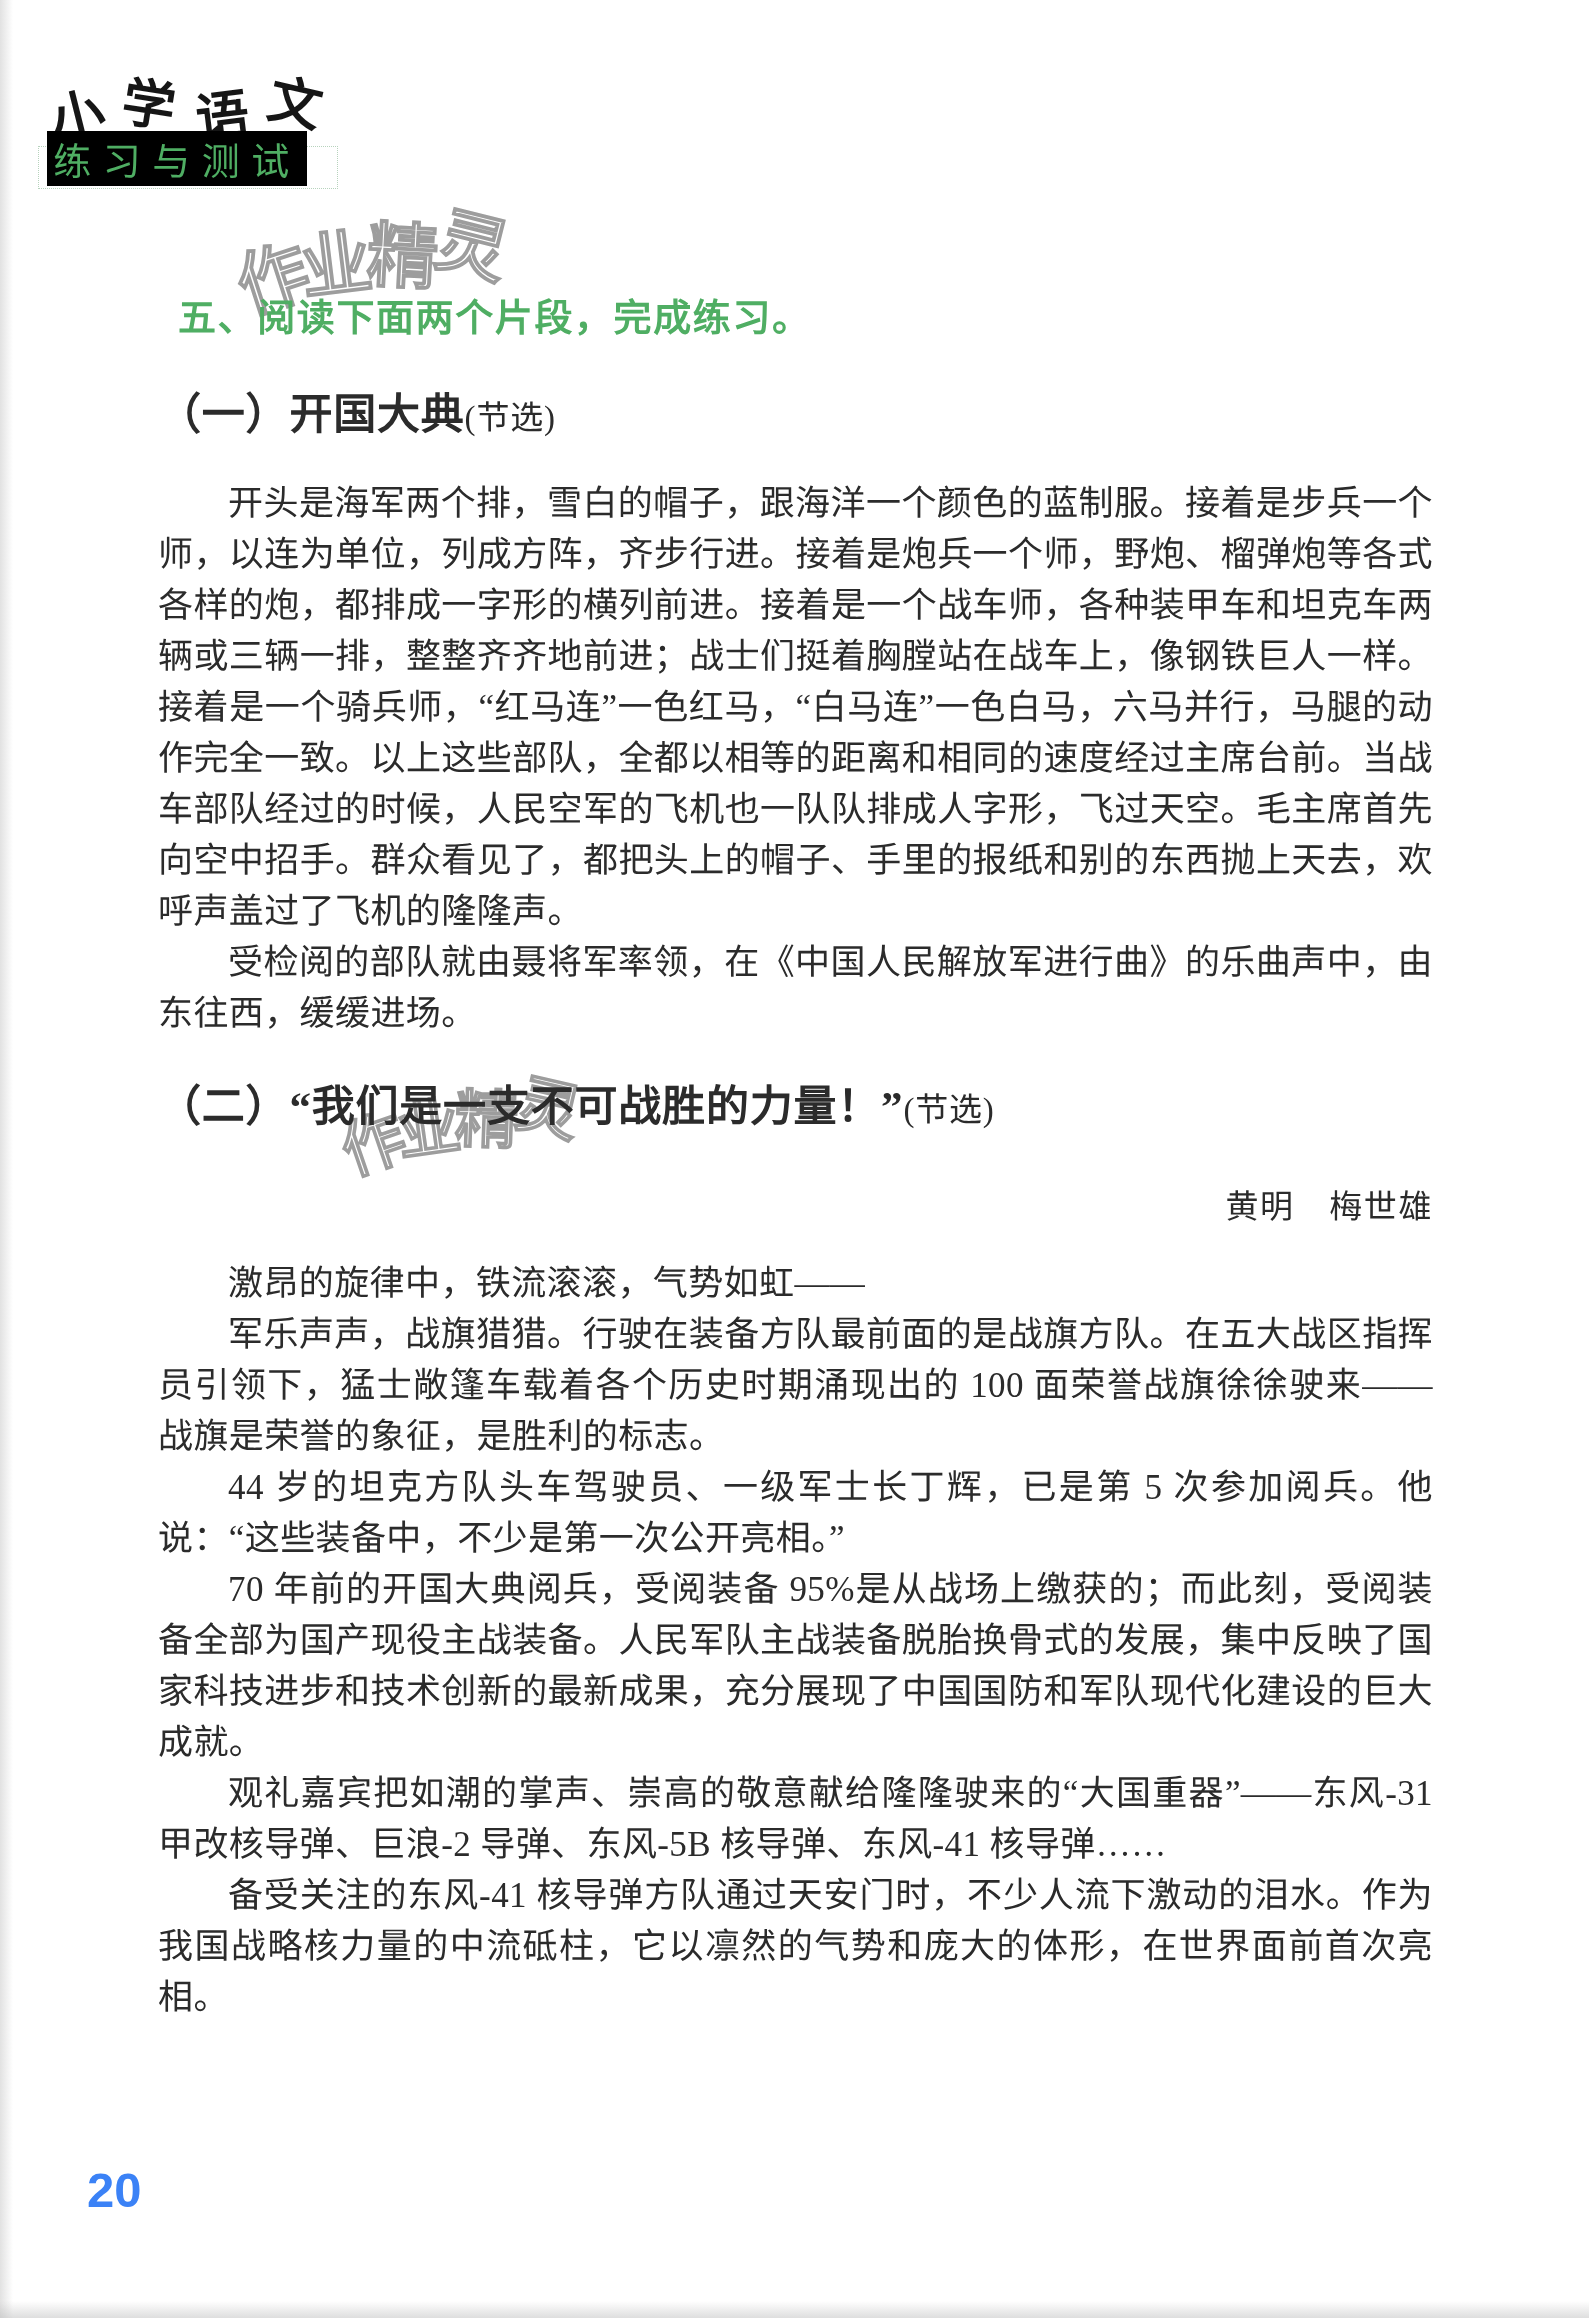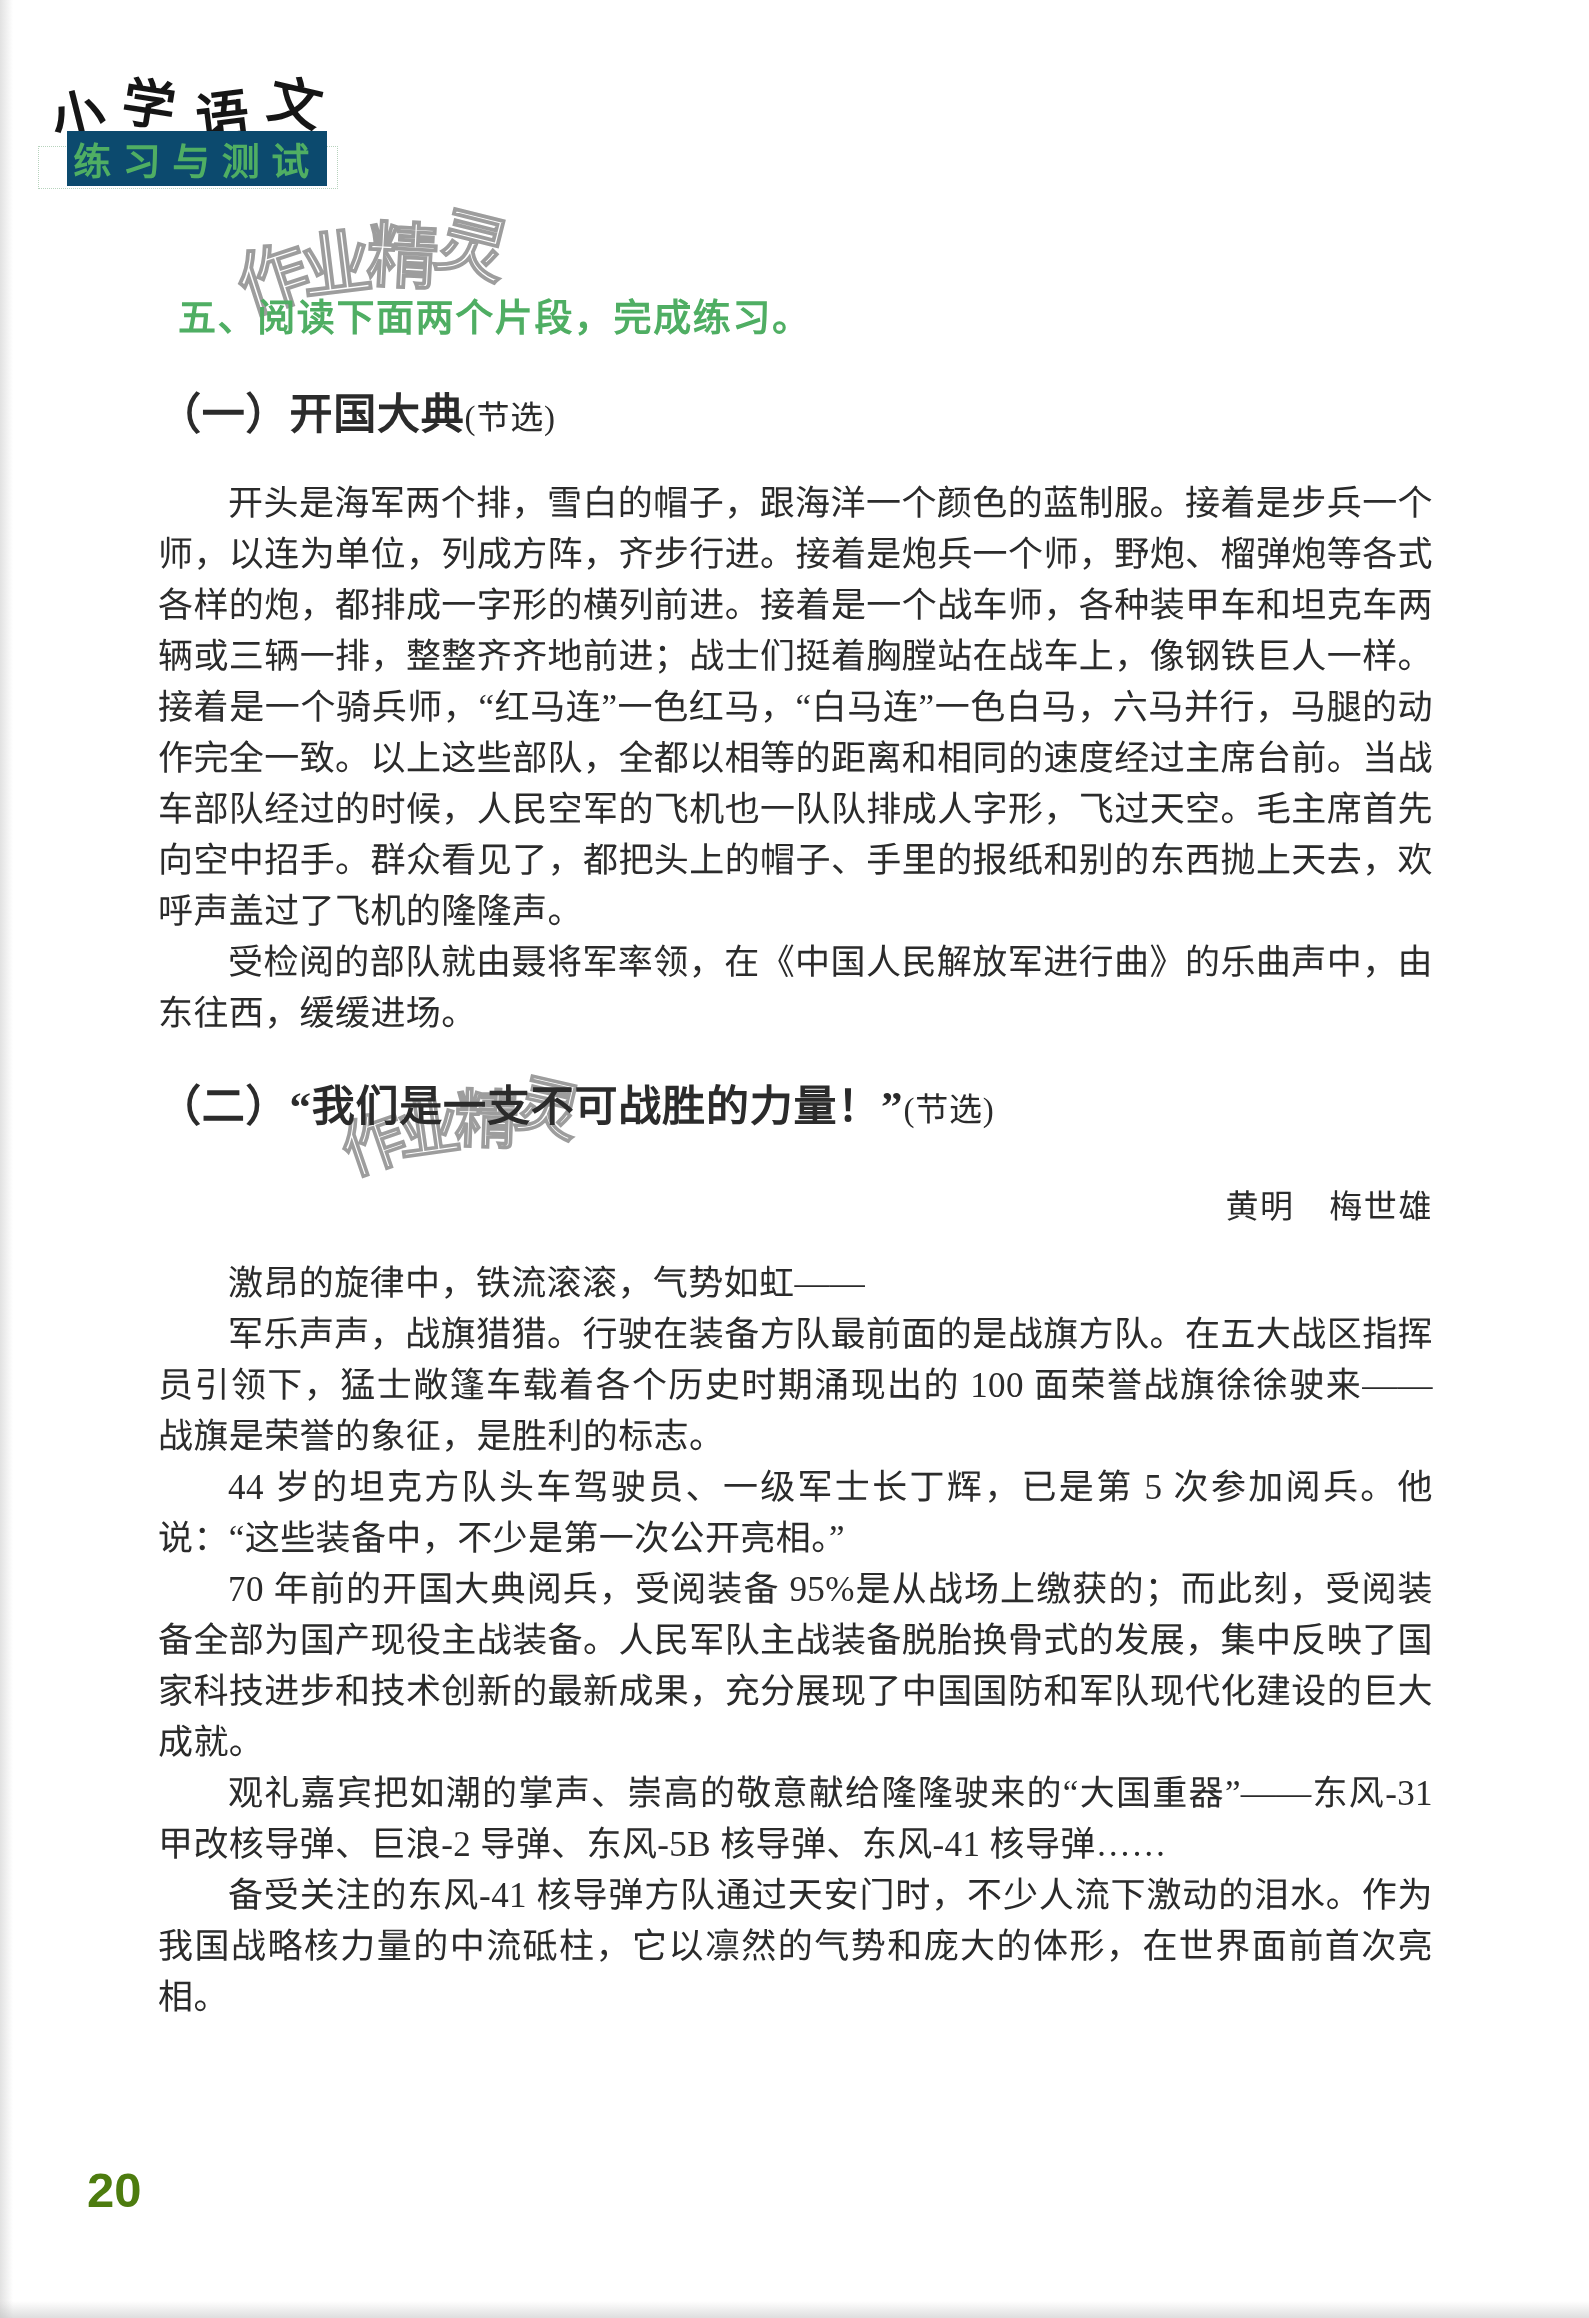--- a/index.html
+++ b/index.html
@@ -24,22 +24,22 @@
     font-weight:bold;font-size:53px;color:#161616;white-space:nowrap;}
   .brand-line1 span{display:inline-block;margin-right:20px;}
   .brand-line1 span:nth-child(1){transform:rotate(-14deg) translateY(5px);}
   .brand-line1 span:nth-child(2){transform:rotate(9deg) translateY(-6.6px);}
   .brand-line1 span:nth-child(3){transform:rotate(-7deg) translateY(5px);}
   .brand-line1 span:nth-child(4){transform:rotate(13deg) translateY(-8.2px);}
   .brand-box{position:absolute;left:-11.5px;top:77px;width:298px;height:41px;
     border:1.6px dotted #b7d3bd;}
   .brand-line2{position:absolute;left:8.2px;top:-16.5px;
     font-family:"Liberation Sans","DejaVu Sans",sans-serif;
-    font-weight:bold;font-size:38px;color:var(--green,#4fae63);
-    letter-spacing:11.5px;background:#0c4a6e;padding:0 6.6px;white-space:nowrap;margin-left:20px;}
+    font-weight:normal;font-size:38px;color:var(--green,#4fae63);
+    letter-spacing:11.5px;background:#000000;padding:0 6.6px;white-space:nowrap;}
 
   
   .watermark{position:absolute;font-family:"Liberation Sans","DejaVu Sans",sans-serif;
     font-weight:bold;white-space:nowrap;pointer-events:none;}
   .watermark span{display:inline-block;color:#ffffff;
     -webkit-text-stroke:1.6px #9d9d9d;text-stroke:1.6px #9d9d9d;}
   .watermark span:nth-child(1){transform:rotate(-16deg) translateY(13px);}
   .watermark span:nth-child(2){transform:rotate(-5deg) translateY(0px);}
   .watermark span:nth-child(3){transform:rotate(5deg) translateY(-6.6px);}
   .watermark span:nth-child(4){transform:rotate(16deg) translateY(-15px);}
@@ -58,21 +58,21 @@
   .passage-title.second{margin:41px 0 0;}
   .authors{margin:50px 0 30px;text-align:right;
     font-size:33px;line-height:41px;letter-spacing:1.6px;}
   .para{margin:0;font-size:35px;line-height:51px;
     text-align:justify;text-justify:inter-ideograph;
     text-indent:2em;letter-spacing:0.4px;}
 
   
   .page-number{position:absolute;left:87px;top:2162px;
     font-family:"Liberation Sans","DejaVu Sans",sans-serif;
-    font-weight:bold;font-size:49px;color:#4d7c0f;}
+    font-weight:bold;font-size:49px;color:#3b82f6;}
 </style>
 </head>
 <body>
 
 <div class="page">
   <div class="edge-left"></div>
   <div class="edge-bottom"></div>
 
   <header class="brand">
     <div class="brand-line1">

